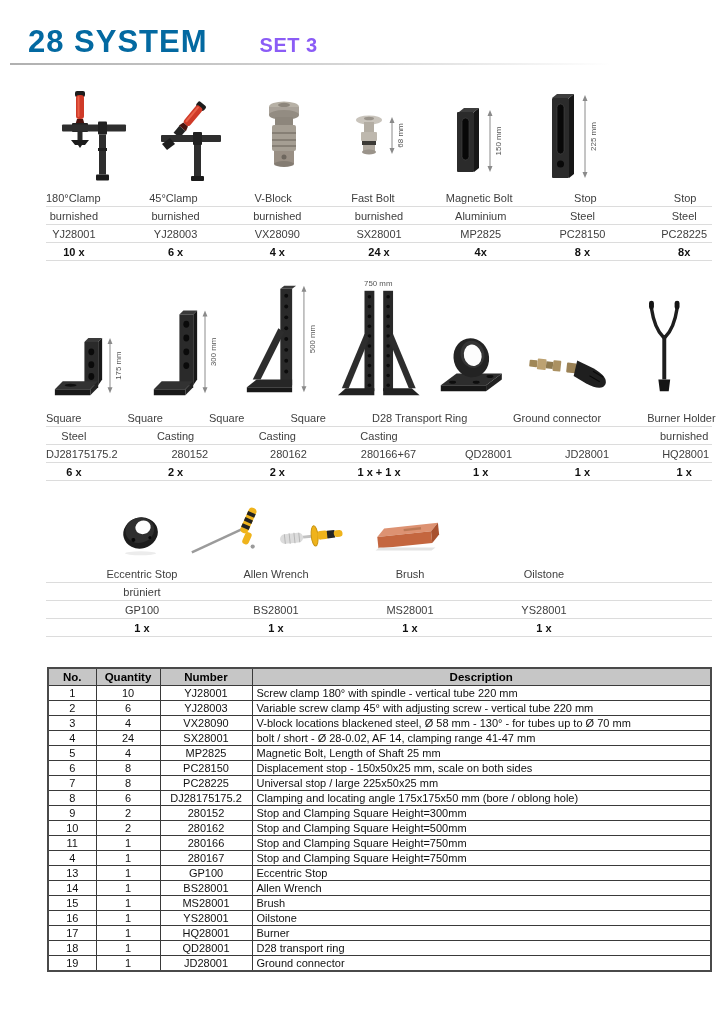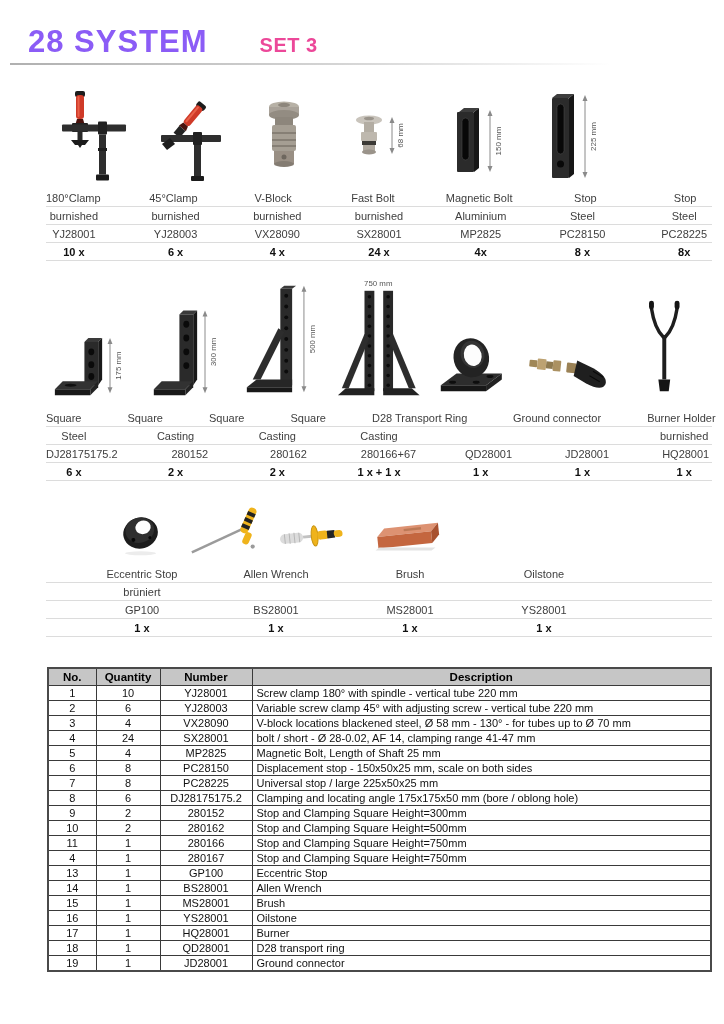--- a/index.html
+++ b/index.html
@@ -2,22 +2,22 @@
 <html><head>
 <meta charset="utf-8">
 <style>
   * { box-sizing: border-box; }
   html,body { margin:0; padding:0; }
   body {
     width:724px; height:1024px; background:#ffffff; overflow:hidden;
     font-family:"Liberation Sans", sans-serif; color:#222;
   }
   .header { padding:24px 0 0 28px; display:flex; align-items:baseline; }
-  .title  { font-size:31px; font-weight:bold; color:#8b5cf6; letter-spacing:1px; }
-  .subtitle { font-size:20px; font-weight:bold; color:#ec4899; margin-left:52px; letter-spacing:0.5px; }
+  .title  { font-size:31px; font-weight:bold; color:#0369a1; letter-spacing:1px; }
+  .subtitle { font-size:20px; font-weight:bold; color:#8b5cf6; margin-left:52px; letter-spacing:0.5px; }
   .divider { height:2px; margin:3px 60px 0 10px;
     background:linear-gradient(to right,#b0b0b0,#d8d8d8 55%,rgba(216,216,216,0) 92%); }
 
   .prod-section { margin-left:46px; width:666px; }
   .prod-images { display:flex; align-items:flex-end; }
   .prod-cell { display:flex; justify-content:center; align-items:flex-end; width:95.14px; }
   .row-0 { margin-top:24px; }  .row-0 .prod-images { height:96px; }
   .row-1 { margin-top:14px; }  .row-1 .prod-images { height:130px; }
   .row-2 { margin-top:22px; }  .row-2 .prod-images { height:58px; }
   .row-0 svg { height:95px; display:block; }

